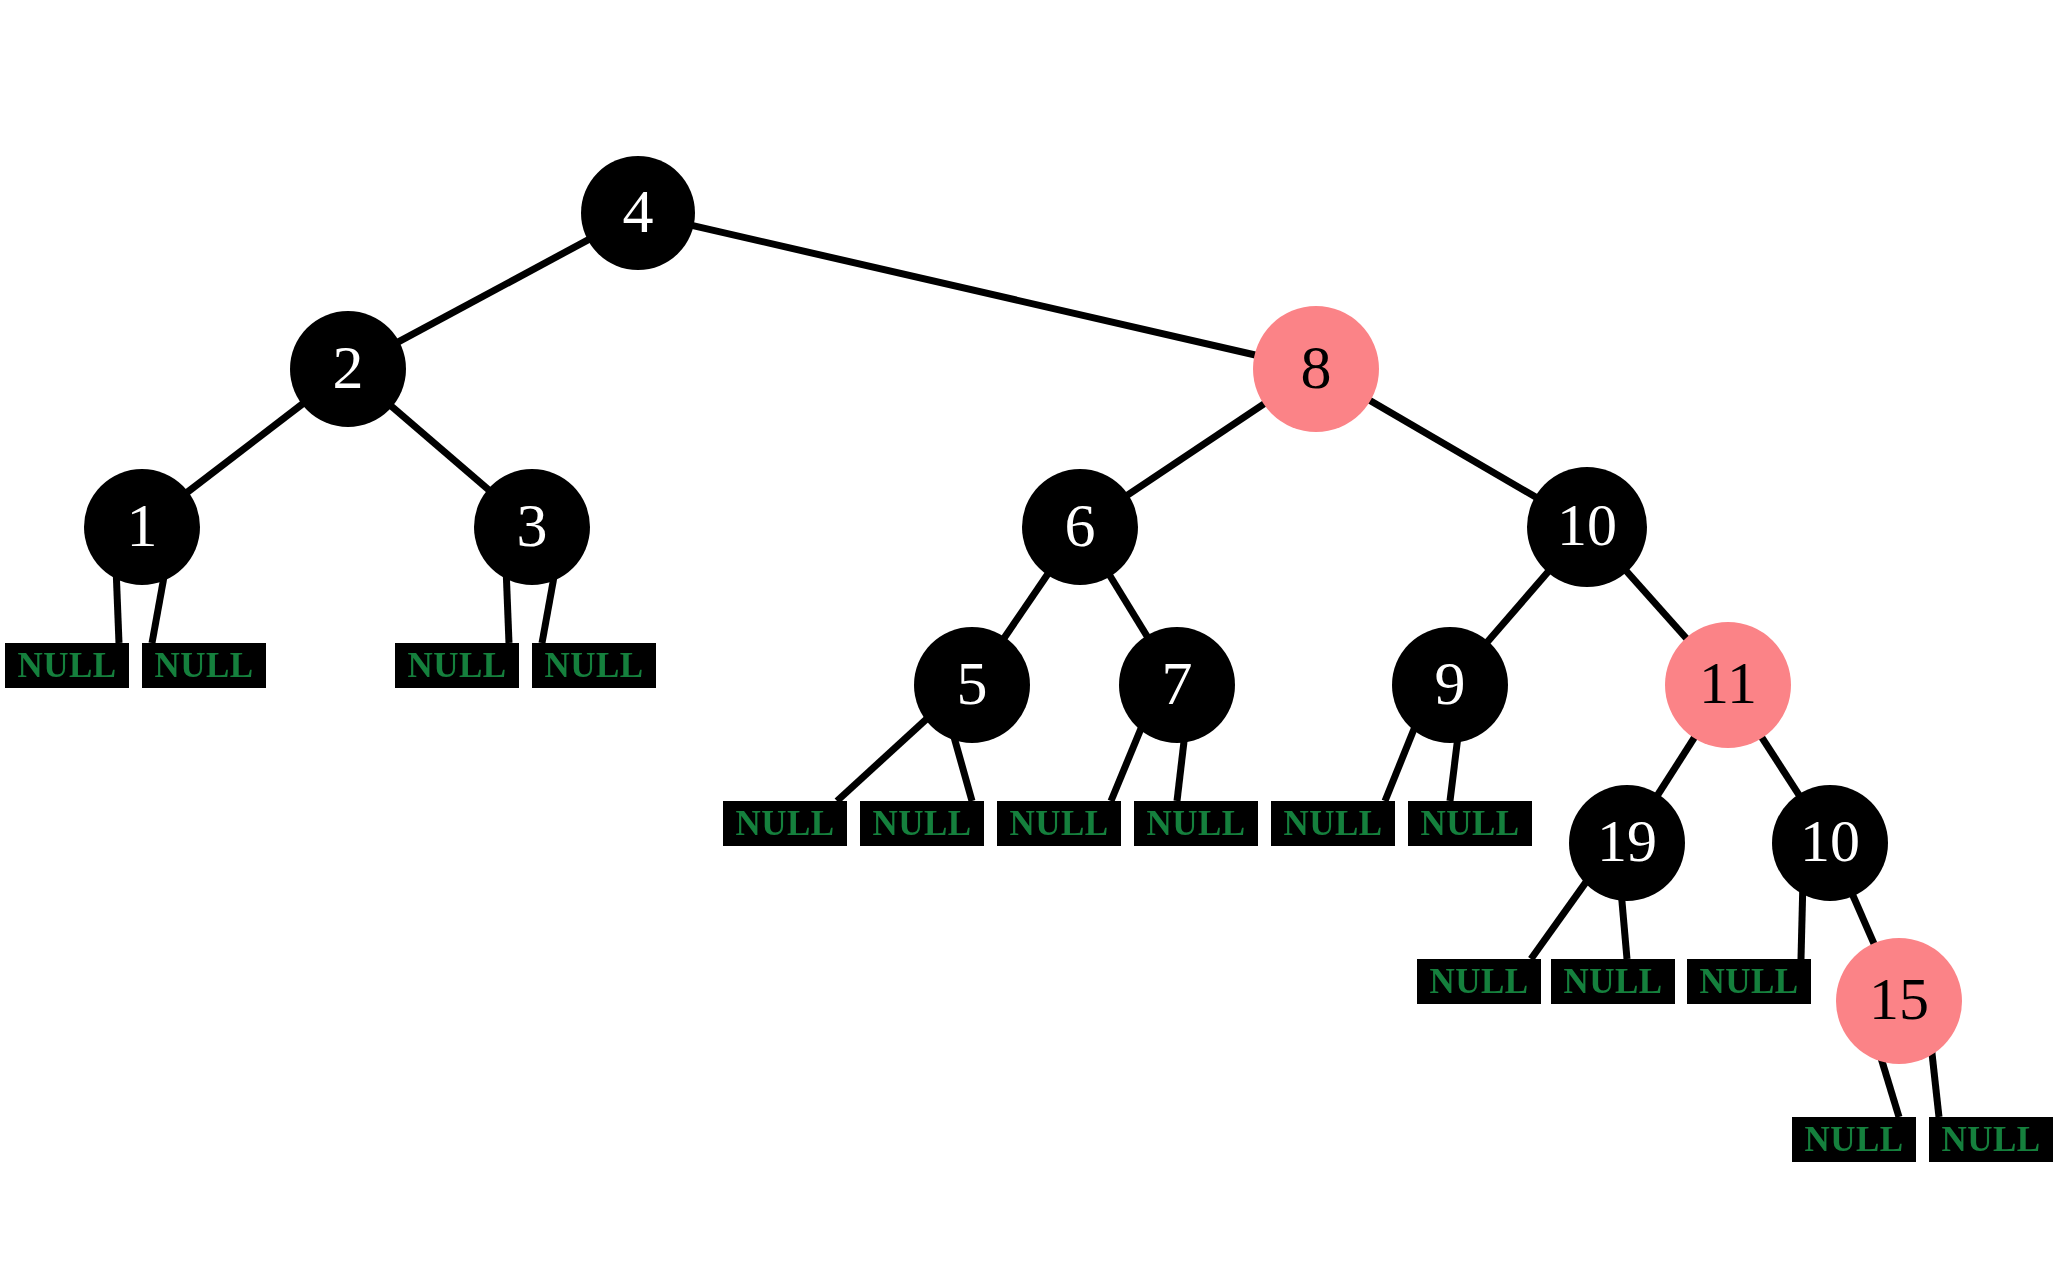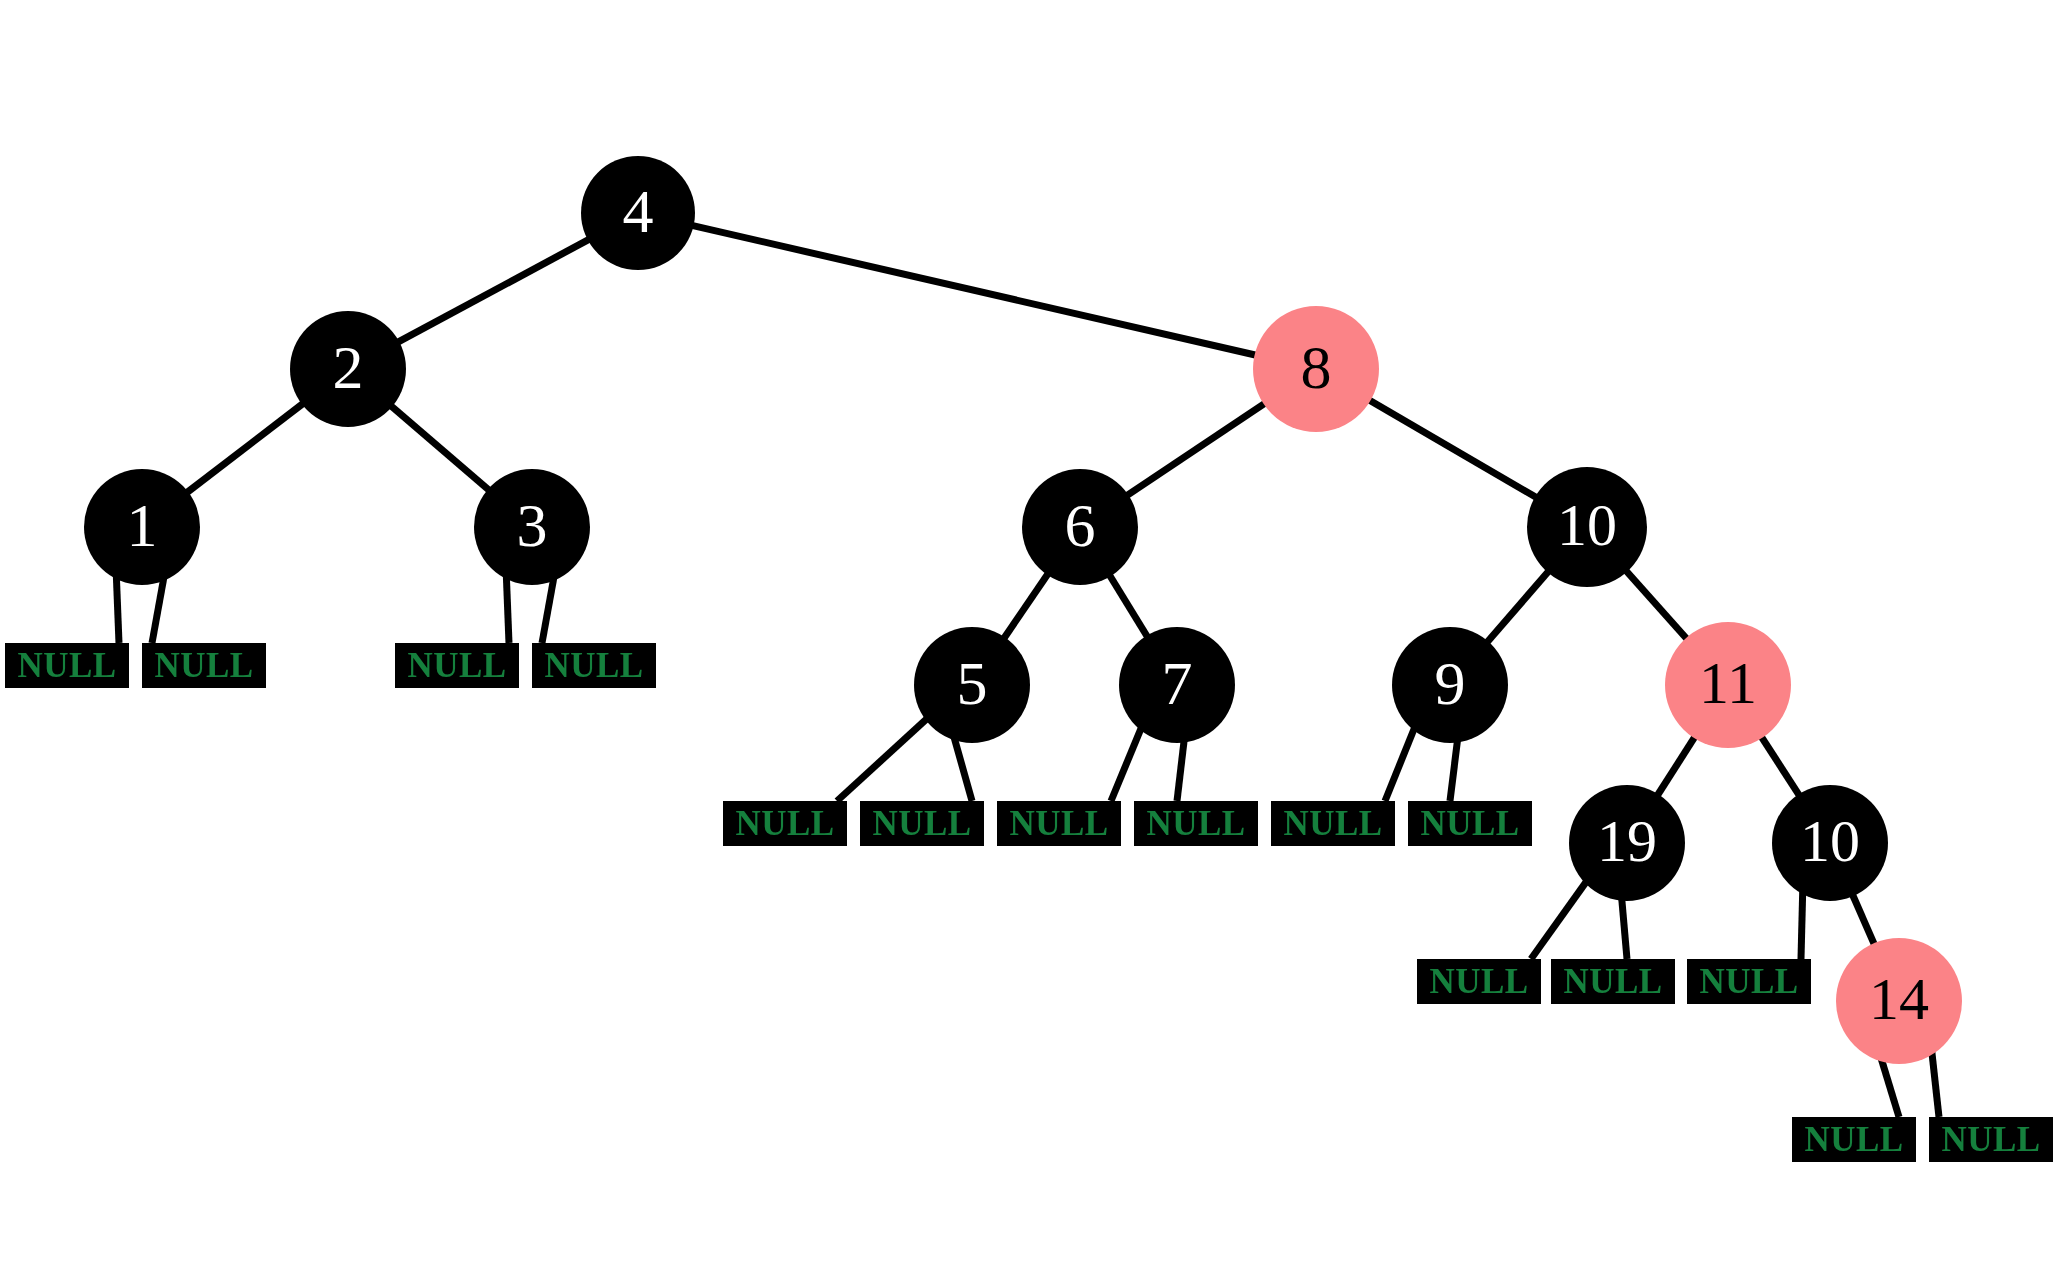--- a/index.html
+++ b/index.html
@@ -135,21 +135,21 @@
       <div class="node node-red" style="left: 1665px; top: 622px; width: 126px; height: 126px; font-size: 60px;">
         <span class="node-label">11</span>
       </div>
       <div class="node node-black" style="left: 1569px; top: 785px; width: 116px; height: 116px; font-size: 60px;">
         <span class="node-label">19</span>
       </div>
       <div class="node node-black" style="left: 1772px; top: 785px; width: 116px; height: 116px; font-size: 60px;">
         <span class="node-label">10</span>
       </div>
       <div class="node node-red" style="left: 1836px; top: 938px; width: 126px; height: 126px; font-size: 60px;">
-        <span class="node-label">14</span>
+        <span class="node-label">15</span>
       </div>
     </div>
   <div id="nulls-layer">
       <div class="nullbox" style="left: 5px; top: 643px; width: 124px; height: 45px; font-size: 35px;">NULL</div>
       <div class="nullbox" style="left: 142px; top: 643px; width: 124px; height: 45px; font-size: 35px;">NULL</div>
       <div class="nullbox" style="left: 395px; top: 643px; width: 124px; height: 45px; font-size: 35px;">NULL</div>
       <div class="nullbox" style="left: 532px; top: 643px; width: 124px; height: 45px; font-size: 35px;">NULL</div>
       <div class="nullbox" style="left: 723px; top: 801px; width: 124px; height: 45px; font-size: 35px;">NULL</div>
       <div class="nullbox" style="left: 860px; top: 801px; width: 124px; height: 45px; font-size: 35px;">NULL</div>
       <div class="nullbox" style="left: 997px; top: 801px; width: 124px; height: 45px; font-size: 35px;">NULL</div>

